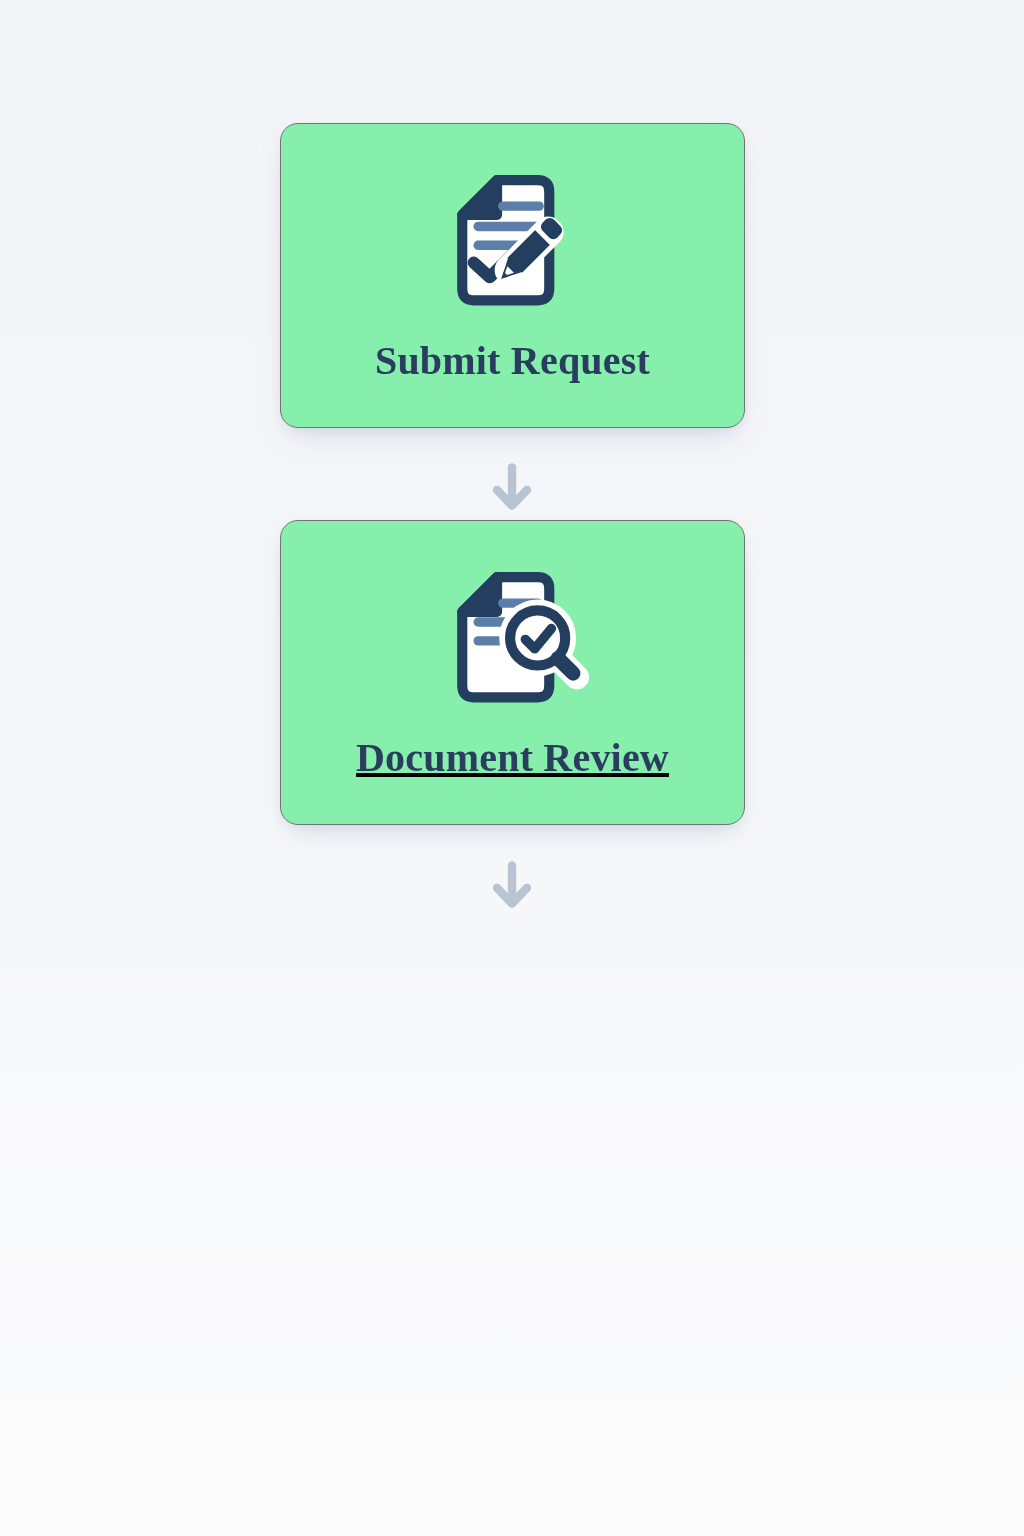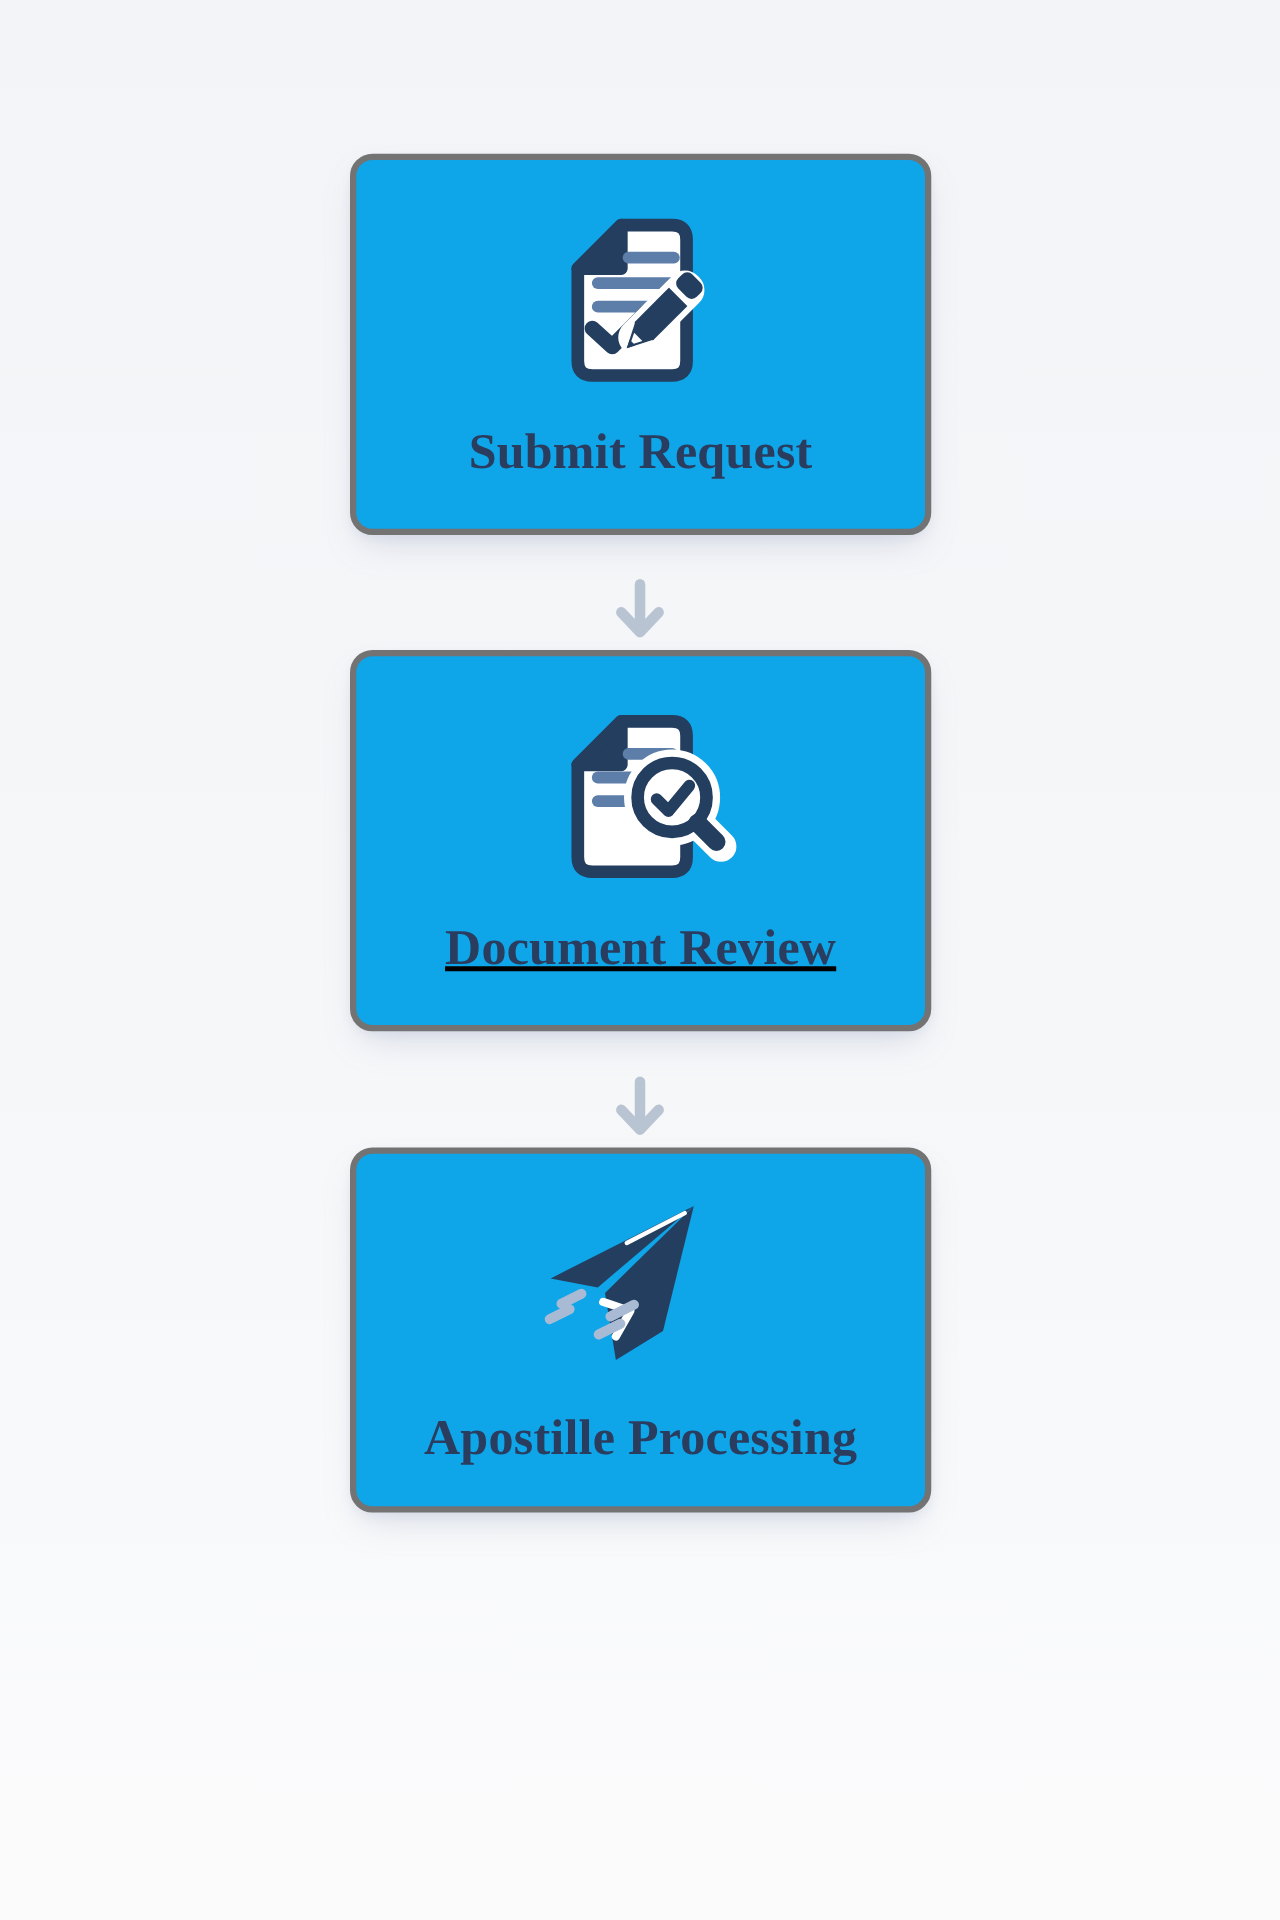--- a/index.html
+++ b/index.html
@@ -8,22 +8,22 @@
     background: linear-gradient(180deg, #f3f4f7 0%, #f6f7f9 55%, #fbfbfc 100%);
     font-family: "Liberation Serif", serif;
     overflow: hidden;
   }
   .page { position: relative; width: 1024px; height: 1536px; }
 
   .card {
     position: absolute;
     left: 280px;
     width: 465px;
-    background: #0ea5e9;
-    border: 5px solid #737373;
+    background: #86efac;
+    border: 1px solid #737373;
     border-radius: 18px;
     box-shadow: 0 14px 28px -10px rgba(140, 155, 185, 0.35), 0 3px 8px rgba(160, 172, 195, 0.12);
     box-sizing: border-box;
     display: flex;
     flex-direction: column;
     align-items: center;
     justify-content: center;
     gap: 26px;
   }
   .card-1 { top: 123px; height: 305px; }
@@ -117,34 +117,14 @@
     <h2 class="card-title">Document Review</h2>
   </section>
 
   <div class="connector connector-2">
     <svg viewBox="0 0 60 60" xmlns="http://www.w3.org/2000/svg">
       <path d="M30,8 V46" stroke="#b9c4d3" stroke-width="9" stroke-linecap="round" fill="none"></path>
       <path d="M14,32 L30,49 L46,32" stroke="#b9c4d3" stroke-width="9" stroke-linecap="round" stroke-linejoin="round" fill="none"></path>
     </svg>
   </div>
 
-  <section class="card card-3">
-    <span class="icon-wrap">
-      <svg viewBox="0 0 110 100" xmlns="http://www.w3.org/2000/svg">
-
-        <polygon points="84,6 5,46 31,51" fill="#243e5f"></polygon>
-
-        <polygon points="84,6 35,54 41,91 67,75" fill="#243e5f"></polygon>
-
-        <path d="M79,10 L47,26.5" stroke="#ffffff" stroke-width="2.4" stroke-linecap="round" fill="none"></path>
-
-        <path d="M34,59 L49,64 L41,78" stroke="#ffffff" stroke-width="4.5" stroke-linejoin="round" stroke-linecap="round" fill="none"></path>
-
-        <path d="M11,60 L22,54.5" stroke="#a9bbd4" stroke-width="5.5" stroke-linecap="round" fill="none"></path>
-        <path d="M4.5,68.5 L15.5,63" stroke="#a9bbd4" stroke-width="5.5" stroke-linecap="round" fill="none"></path>
-        <path d="M38,67 L51,60.5" stroke="#a9bbd4" stroke-width="5.5" stroke-linecap="round" fill="none"></path>
-        <path d="M31.5,77 L43.5,71" stroke="#a9bbd4" stroke-width="5.5" stroke-linecap="round" fill="none"></path>
-      </svg>
-    </span>
-    <h2 class="card-title">Apostille Processing</h2>
-  </section>
 
 </div>
 
 </body></html>

